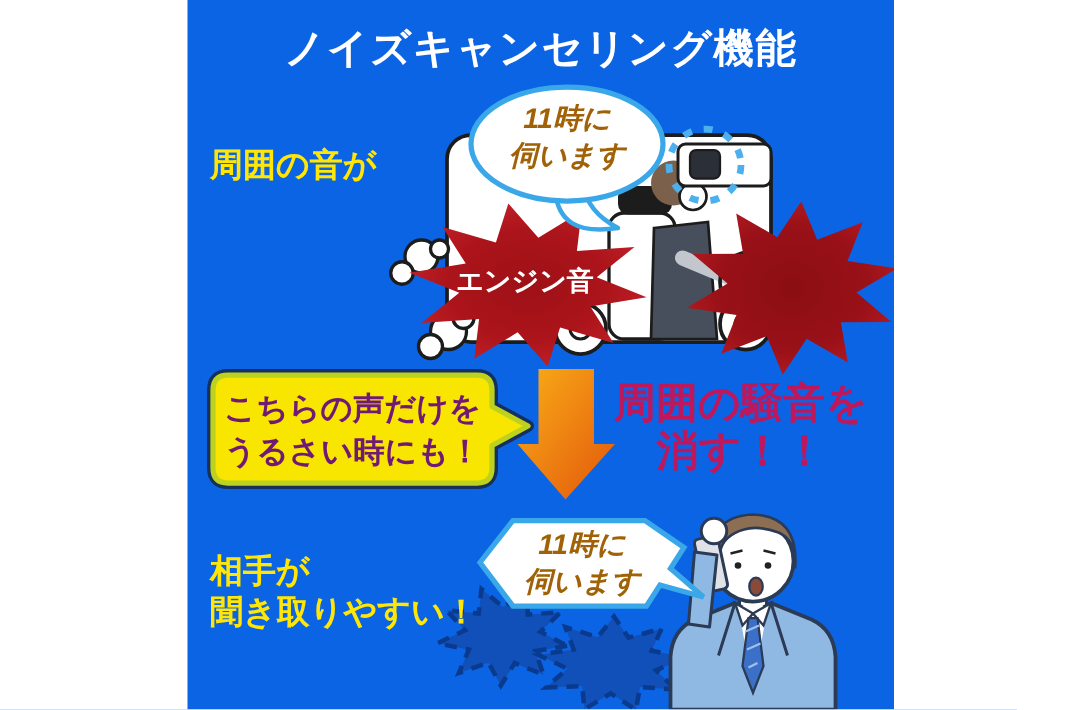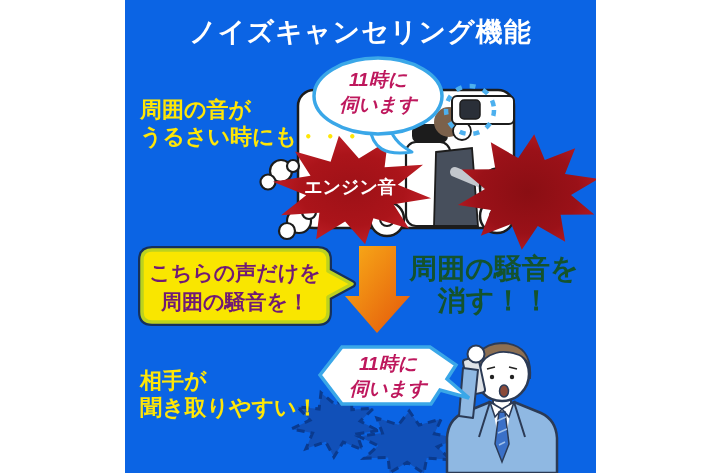--- a/index.html
+++ b/index.html
@@ -8,30 +8,30 @@
   .panel{position:absolute;left:125px;top:0;width:471px;height:473px;background:#0b64e4;}
   svg.art{position:absolute;left:0;top:0;width:710px;height:473px;}
   .txt{position:absolute;white-space:nowrap;text-align:right;}
   .title{left:125px;top:14px;width:471px;text-align:center;color:#ffffff;
          font-size:27px;font-weight:800;letter-spacing:1px;}
   .cap{color:#ffe606;font-weight:800;font-size:22px;}
   .cap1a{left:140px;top:95px;}
   .cap1b{left:140px;top:122px;}
   .cap2a{left:140px;top:366px;}
   .cap2b{left:140px;top:393px;}
-  .bubbletxt{color:#be185d;font-weight:800;font-style:italic;font-size:19px;
+  .bubbletxt{color:#a16207;font-weight:800;font-style:italic;font-size:19px;
              text-align:center;line-height:25px;}
   .bub1{left:313px;top:67px;width:130px;}
   .bub2{left:322px;top:351px;width:132px;}
   .bursttxt{color:#ffffff;font-weight:800;font-size:18px;text-align:center;line-height:23px;}
   .burstL{left:290px;top:176px;width:120px;}
   .burstR{left:488px;top:161px;width:80px;}
   .callouttxt{left:142px;top:258px;width:186px;text-align:center;color:#701a75;
               font-weight:800;font-size:21px;line-height:29px;}
-  .resulttxt{left:398px;top:253px;width:192px;text-align:center;color:#14532d;
+  .resulttxt{left:398px;top:253px;width:192px;text-align:center;color:#be185d;
              font-weight:800;font-size:28px;line-height:32px;}
 </style>
 </head>
 <body>
 
 <div class="canvas">
 
   <div class="panel"></div>
 
   <svg class="art" viewBox="0 0 710 473">
@@ -129,32 +129,31 @@
         <path d="M459,416 L463,368 L478,370 L473,418 Z" fill="#8fb8e2" stroke="#2b3a55" stroke-width="2" stroke-linejoin="round"></path>
       </g>
 
       <polygon points="320,375 342,347 430,347 456,365 447,379 469,398 440,390 431,404 342,404" fill="#ffffff" stroke="#3aa7e8" stroke-width="3.5" stroke-linejoin="miter"></polygon>
     </g>
   </svg>
 
   <div class="txt title">ノイズキャンセリング機能</div>
 
   <div class="txt cap cap1a">周囲の音が</div>
-  <div class="txt cap cap1b">うるさい時にも・・・</div>
 
   <div class="txt bubbletxt bub1">
     <div>11時に</div>
     <div>伺います</div>
   </div>
 
   <div class="txt bursttxt burstL">エンジン音</div>
 
   <div class="txt callouttxt">
     <div>こちらの声だけを</div>
-    <div>周囲の騒音を！</div>
+    <div>うるさい時にも！</div>
   </div>
 
   <div class="txt resulttxt">
     <div>周囲の騒音を</div>
     <div>消す！！</div>
   </div>
 
   <div class="txt cap cap2a">相手が</div>
   <div class="txt cap cap2b">聞き取りやすい！</div>
 

